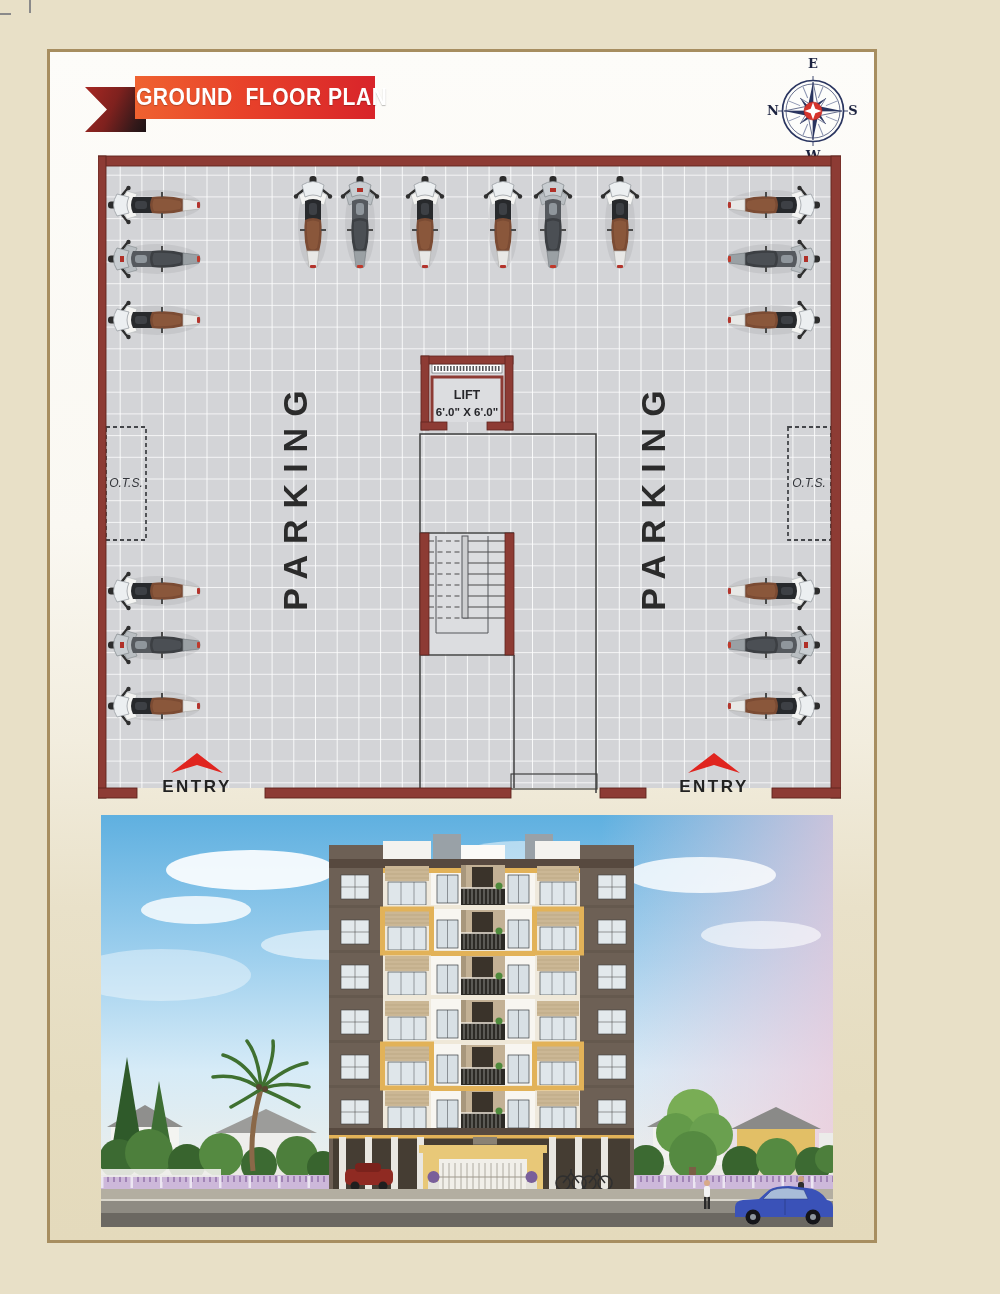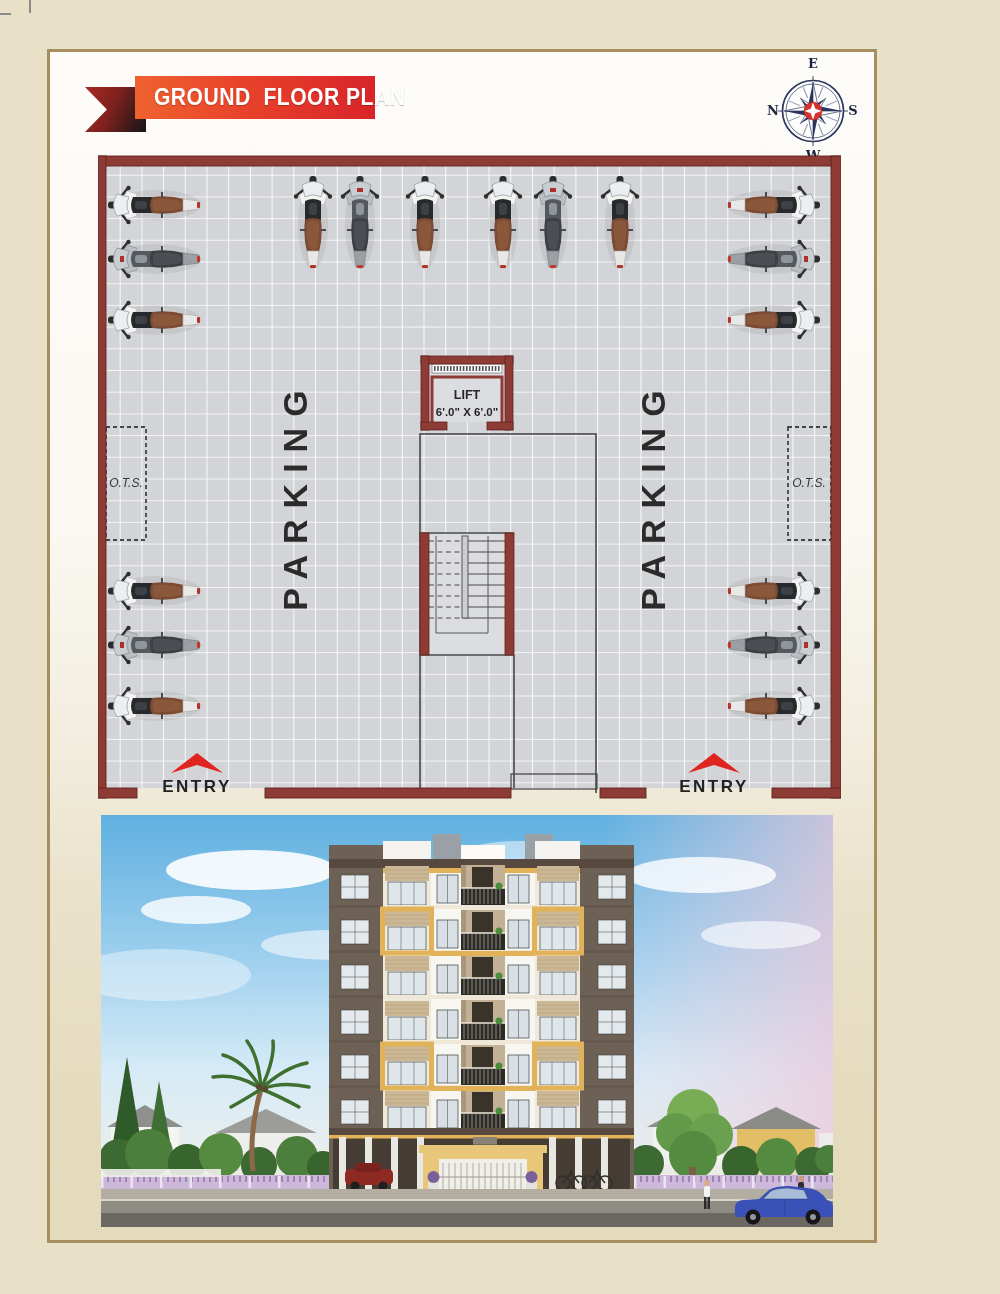--- a/index.html
+++ b/index.html
@@ -16,21 +16,21 @@
     background:linear-gradient(180deg,#fdfcf9 0%,#faf8f2 40%,#f2edde 58%,#e9e1c9 72%,#e5dcbf 88%,#e4dabc 100%);
   }
   .ribbon-flag{
     position:absolute;left:35px;top:35px;width:61px;height:45px;
     background:linear-gradient(115deg,#a82823 0%,#7e211e 45%,#35191a 82%,#1d1315 100%);
     clip-path:polygon(0% 0%,100% 0%,100% 100%,0% 100%,36% 50%);
   }
   .ribbon-band{
     position:absolute;left:85px;top:24px;width:240px;height:43px;
     background:linear-gradient(90deg,#ef6230 0%,#e8422a 45%,#d8242a 100%);
-    display:flex;align-items:center;
+    display:flex;align-items:center;justify-content:center;
   }
   .ribbon-band h1{
     margin:0;padding-left:14px;color:#fff;font-size:22px;font-weight:800;
     letter-spacing:.5px;white-space:pre;text-shadow:0 1px 1px rgba(0,0,0,.25);
     transform:scale(.96,1.06);
   }
   svg text{font-family:"Liberation Sans", sans-serif;}
   .compass-label{font-family:"DejaVu Serif", serif;font-weight:bold;font-size:13px;fill:#1c2340;}
   .plan-abs{position:absolute;}
 </style>

